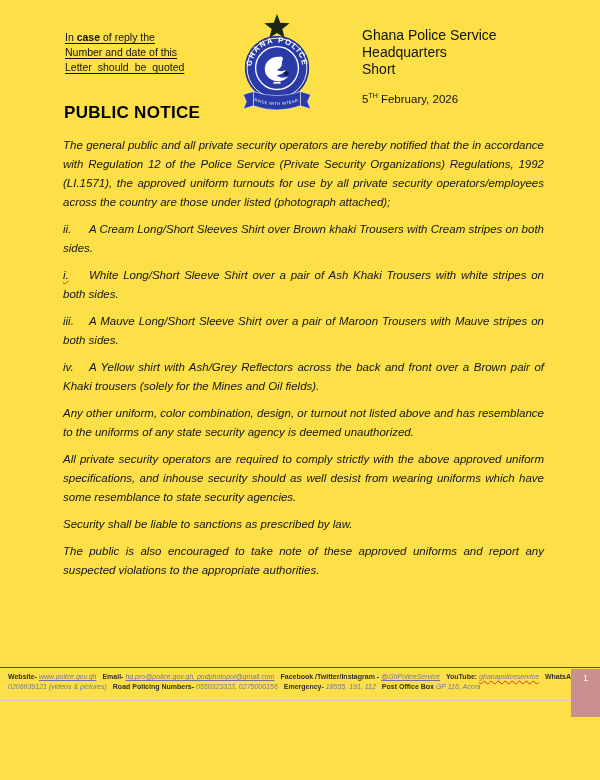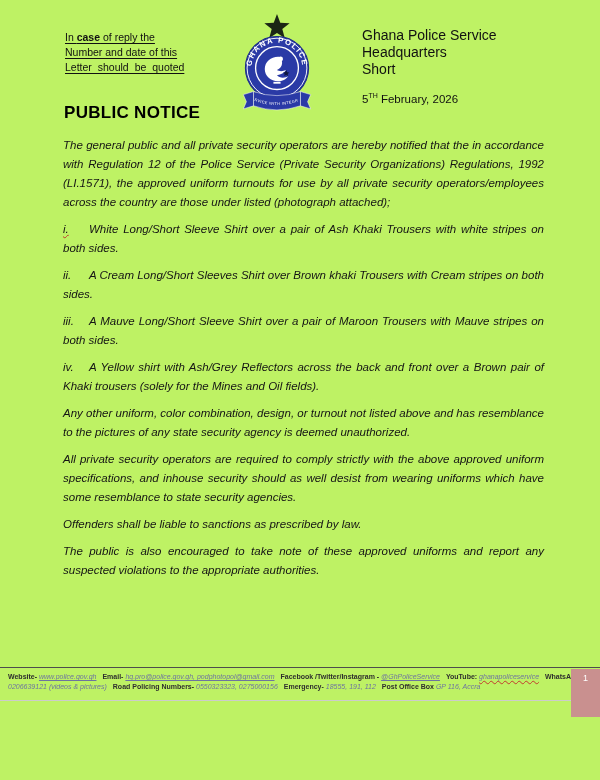--- a/index.html
+++ b/index.html
@@ -1,17 +1,17 @@
 <!DOCTYPE html>
 <html><head>
 <meta charset="utf-8">
 <style>
   html,body{margin:0;padding:0;background:#ffffff;}
   .page{
-    position:relative;width:600px;height:780px;background:#bef264;overflow:hidden;
+    position:relative;width:600px;height:780px;background:#fde047;overflow:hidden;
     font-family:"Liberation Sans",sans-serif;color:#1a1a1a;
   }
   
   .reply-note{position:absolute;left:65px;top:30px;width:152px;font-size:10.5px;line-height:15px;color:#111;}
   .reply-note .rl{text-decoration:underline;text-underline-offset:2px;}
   .reply-note .rl3{word-spacing:3px;}
   .crest{position:absolute;left:231px;top:13px;width:92px;height:102px;}
   .org-block{position:absolute;left:362px;top:27px;font-size:14px;line-height:17px;color:#111;}
   .date-line{position:absolute;left:362px;top:92px;font-size:11.5px;color:#111;}
   .date-line sup{font-size:7px;vertical-align:super;}
@@ -87,28 +87,28 @@
     <div>Headquarters</div>
     <div>Short</div>
   </div>
   <div class="date-line"><span>5</span><sup>TH</sup><span> February, 2026</span></div>
 
   <div class="doc-title">PUBLIC NOTICE</div>
 
   <div class="doc-body">
     <p>The general public and all private security operators are hereby notified that the in accordance with Regulation 12 of the Police Service (Private Security Organizations) Regulations, 1992 (LI.1571), the approved uniform turnouts for use by all private security operators/employees across the country are those under listed (photograph attached);</p>
 
+    <p><span class="li-tab"><span>ii.</span></span><span>A Cream Long/Short Sleeves Shirt over Brown khaki Trousers with Cream stripes on both sides.</span></p>
     <p><span class="li-tab"><span class="misspell">i.</span></span><span>White Long/Short Sleeve Shirt over a pair of Ash Khaki Trousers with white stripes on both sides.</span></p>
-    <p><span class="li-tab"><span>ii.</span></span><span>A Cream Long/Short Sleeves Shirt over Brown khaki Trousers with Cream stripes on both sides.</span></p>
     <p><span class="li-tab"><span>iii.</span></span><span>A Mauve Long/Short Sleeve Shirt over a pair of Maroon Trousers with Mauve stripes on both sides.</span></p>
     <p><span class="li-tab"><span>iv.</span></span><span>A Yellow shirt with Ash/Grey Reflectors across the back and front over a Brown pair of Khaki trousers (solely for the Mines and Oil fields).</span></p>
 
-    <p>Any other uniform, color combination, design, or turnout not listed above and has resemblance to the pictures of any state security agency is deemed unauthorized.</p>
+    <p>Any other uniform, color combination, design, or turnout not listed above and has resemblance to the uniforms of any state security agency is deemed unauthorized.</p>
     <p>All private security operators are required to comply strictly with the above approved uniform specifications, and inhouse security should as well desist from wearing uniforms which have some resemblance to state security agencies.</p>
-    <p>Offenders shall be liable to sanctions as prescribed by law.</p>
+    <p>Security shall be liable to sanctions as prescribed by law.</p>
     <p>The public is also encouraged to take note of these approved uniforms and report any suspected violations to the appropriate authorities.</p>
 
   </div>
 
   <div class="footer">
     <div class="footer-line">
       <span class="seg"><span class="lbl">Website-</span> <span class="lnk">www.police.gov.gh</span></span>
       <span class="seg"><span class="lbl">Email-</span> <span class="lnk">hq.pro@police.gov.gh, podphotopol@gmail.com</span></span>
       <span class="seg"><span class="lbl">Facebook /Twitter/Instagram -</span> <span class="lnk">@GhPoliceService</span></span>
       <span class="seg"><span class="lbl">YouTube:</span> <span class="lnk squiggle">ghanapoliceservice</span></span>

